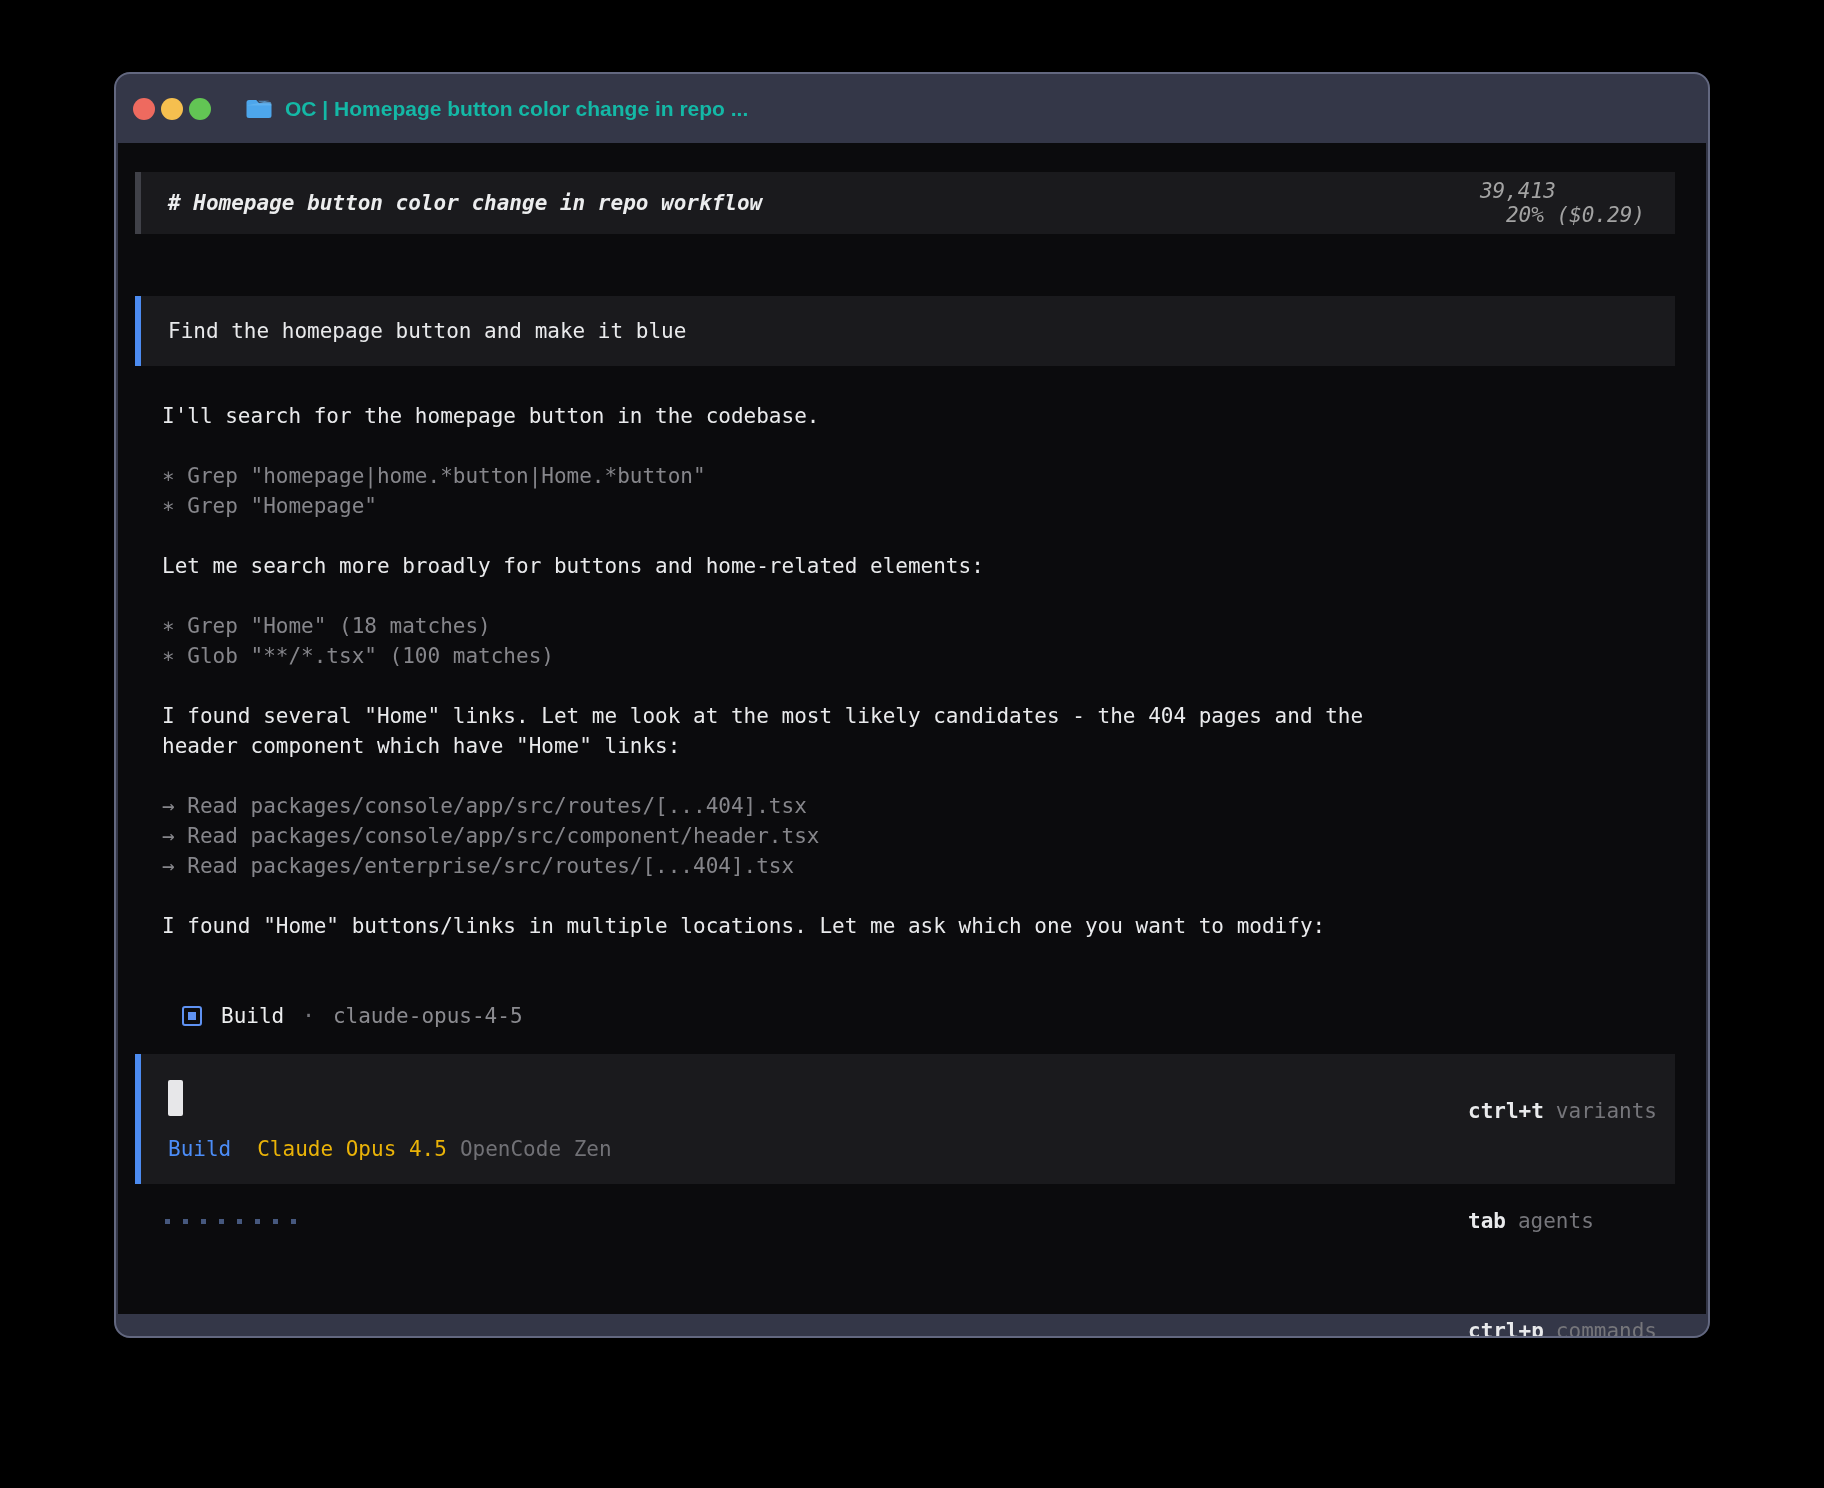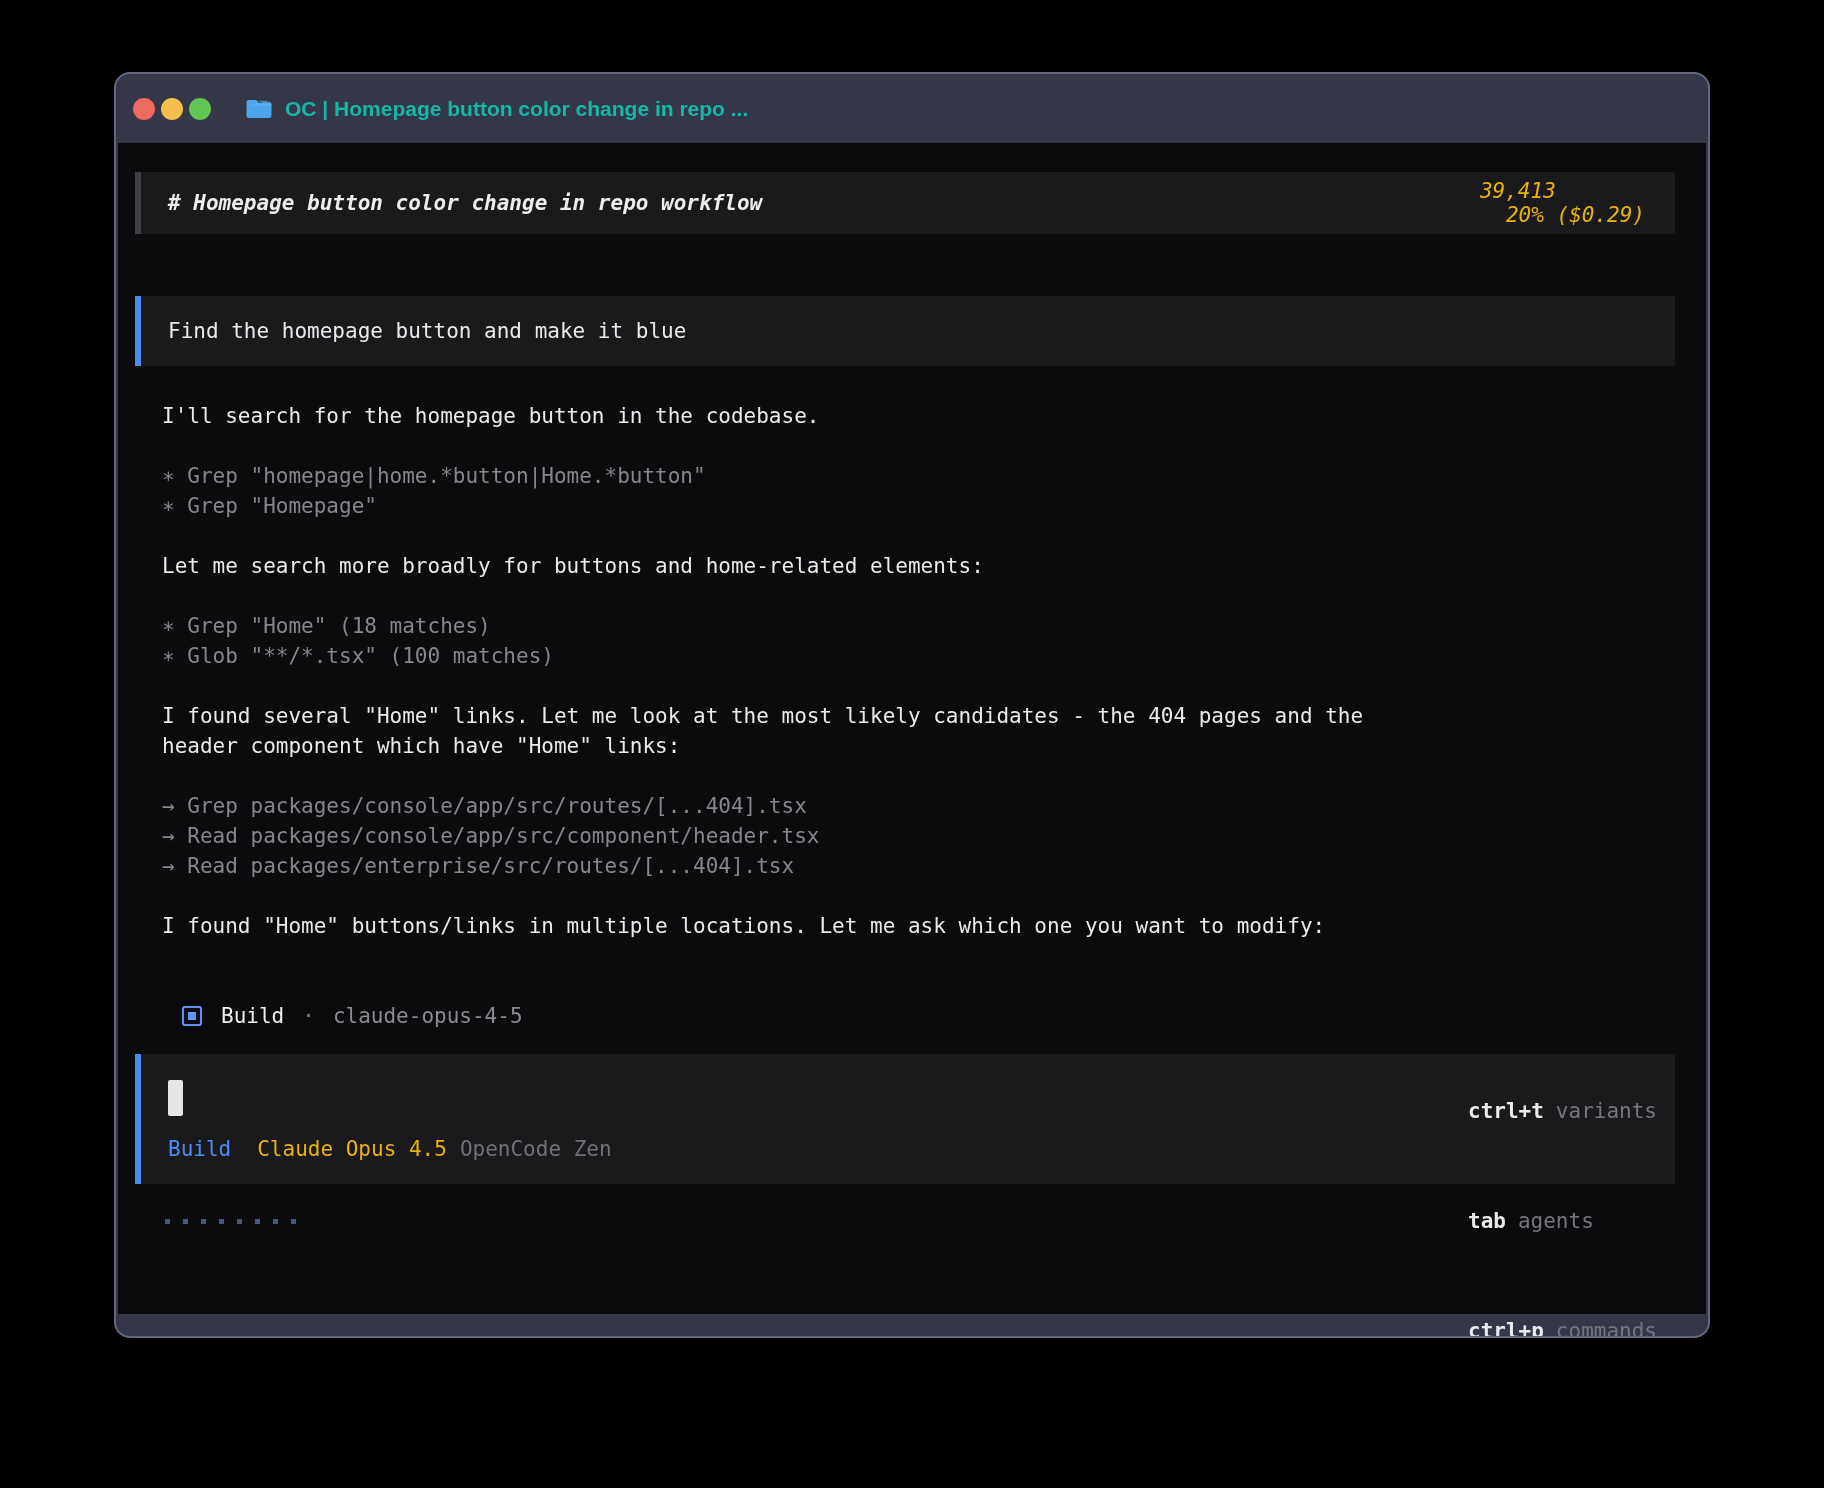--- a/index.html
+++ b/index.html
@@ -48,21 +48,21 @@
     border-left: 6px solid #404148;
   }
   .header-panel {
     height: 62px;
     display: flex; align-items: center; justify-content: space-between;
     padding: 0 30px 0 27px;
     font-size: 21px;
     font-style: italic;
   }
   .session-title { color: #ecedee; font-weight: bold; white-space: pre; }
-  .session-stats { color: #eab308; white-space: pre; }
+  .session-stats { color: #a3a3a3; white-space: pre; }
   .session-stats .stat + .stat { margin-left: 26px; }
   .user-panel {
     border-left-color: #4c8bf0;
     margin-top: 62px;
     height: 70px;
     display: flex; align-items: center;
     padding-left: 27px;
     font-size: 21px; color: #e9eaec;
     white-space: pre;
   }
@@ -150,21 +150,21 @@
       <div class="line tool">∗ Grep "Homepage"</div>
       <div class="gap"></div>
       <div class="line text">Let me search more broadly for buttons and home-related elements:</div>
       <div class="gap"></div>
       <div class="line tool">∗ Grep "Home" (18 matches)</div>
       <div class="line tool">∗ Glob "**/*.tsx" (100 matches)</div>
       <div class="gap"></div>
       <div class="line text">I found several "Home" links. Let me look at the most likely candidates - the 404 pages and the</div>
       <div class="line text">header component which have "Home" links:</div>
       <div class="gap"></div>
-      <div class="line tool">→ Grep packages/console/app/src/routes/[...404].tsx</div>
+      <div class="line tool">→ Read packages/console/app/src/routes/[...404].tsx</div>
       <div class="line tool">→ Read packages/console/app/src/component/header.tsx</div>
       <div class="line tool">→ Read packages/enterprise/src/routes/[...404].tsx</div>
       <div class="gap"></div>
       <div class="line text">I found "Home" buttons/links in multiple locations. Let me ask which one you want to modify:</div>
       <div class="gap"></div>
       <div class="gap"></div>
       <div class="agent-row">
         <span class="agent-icon">
             <span class="inner"></span>
           </span>

